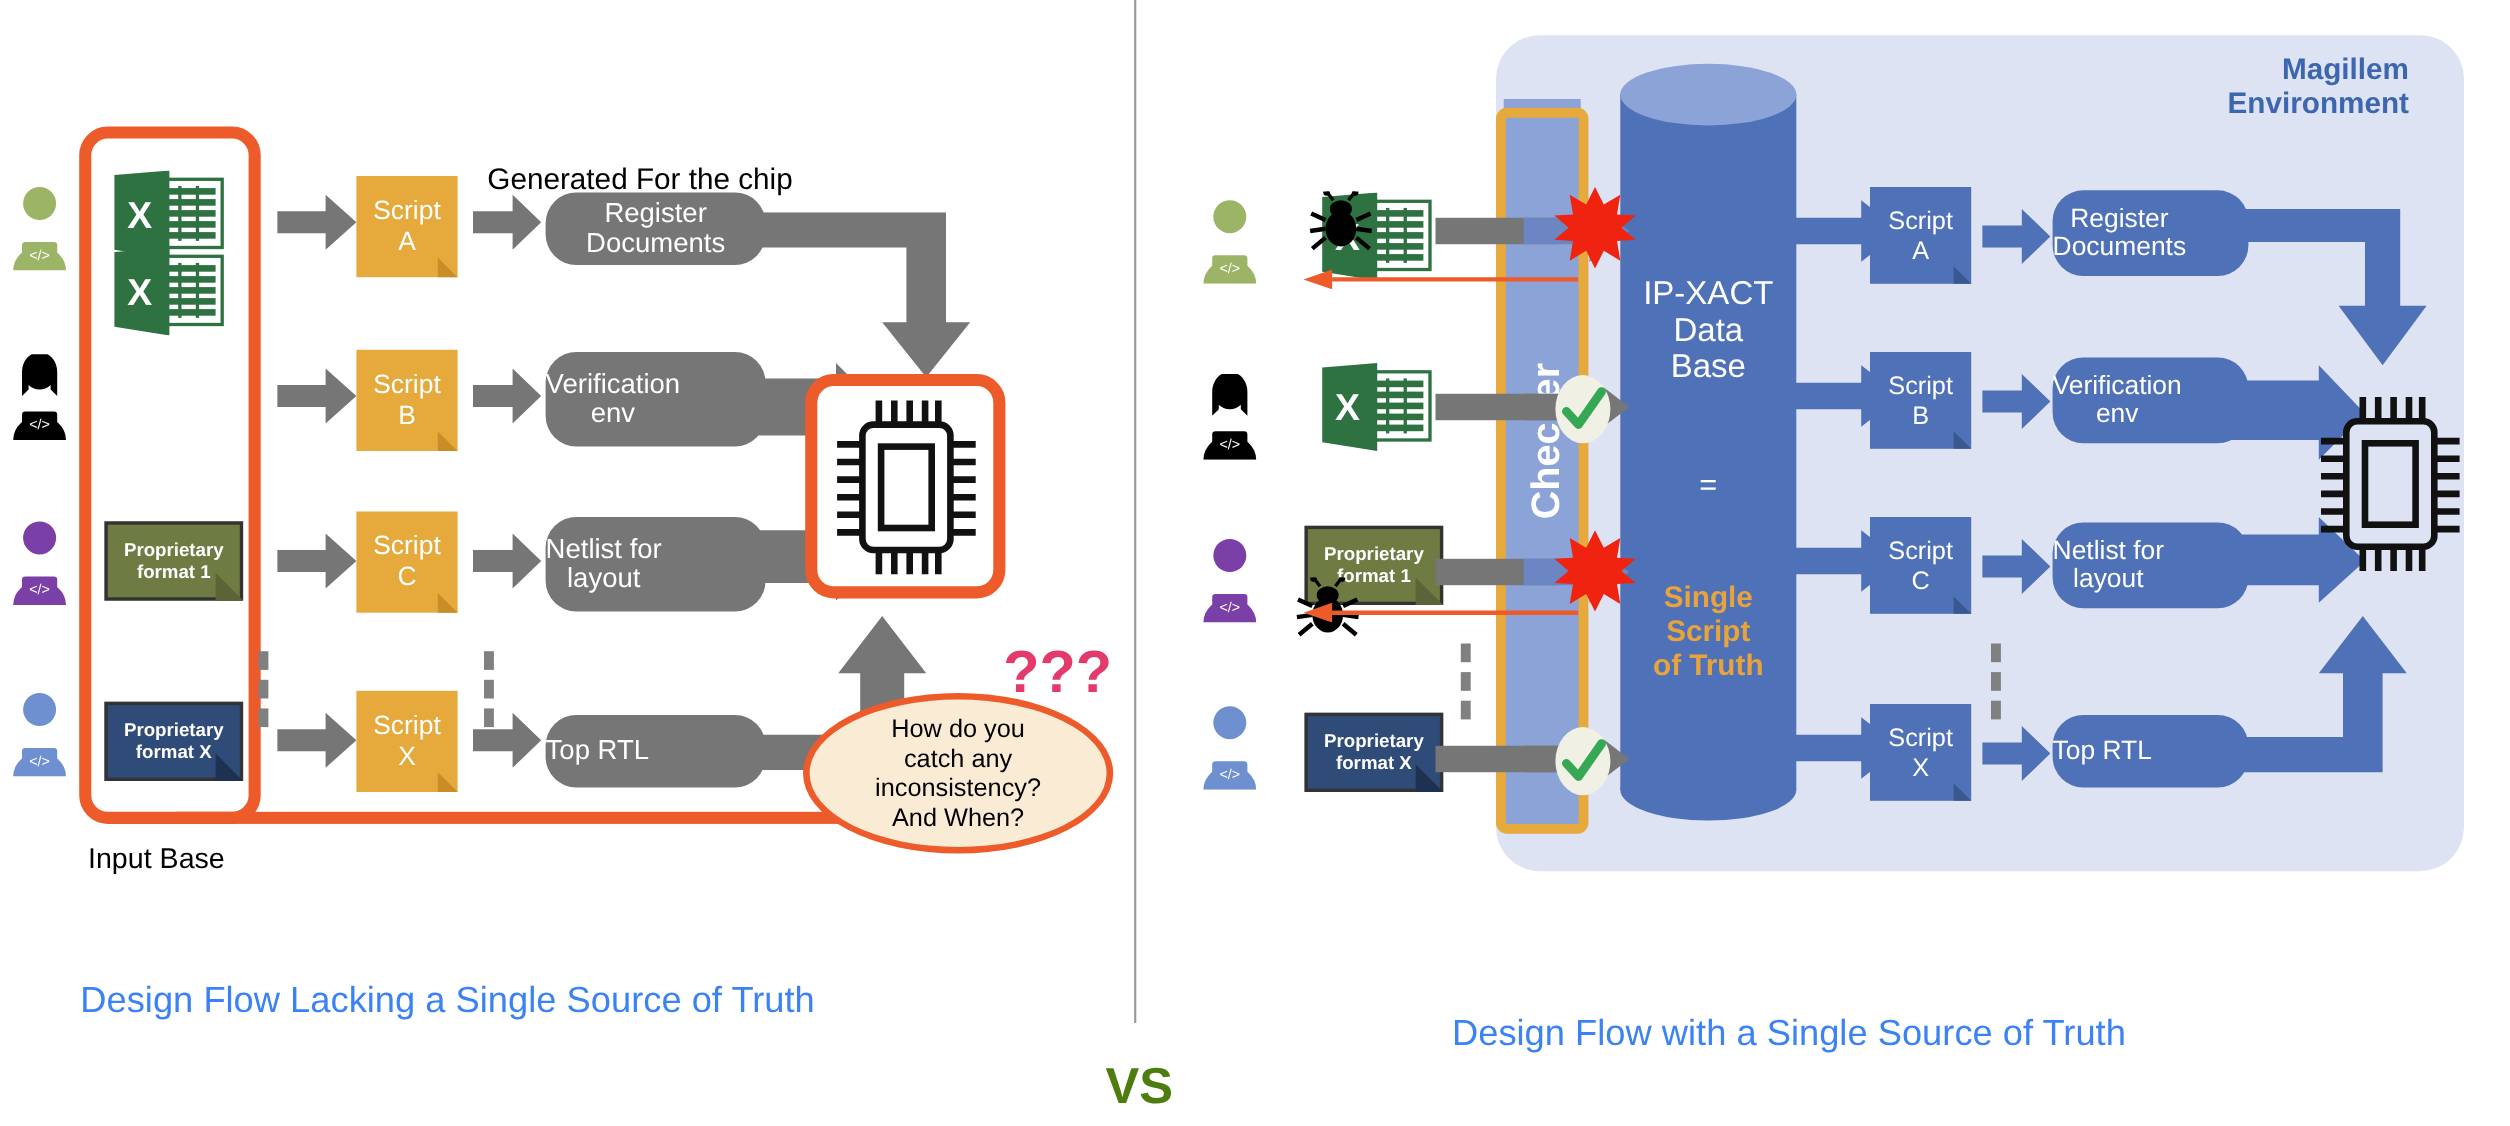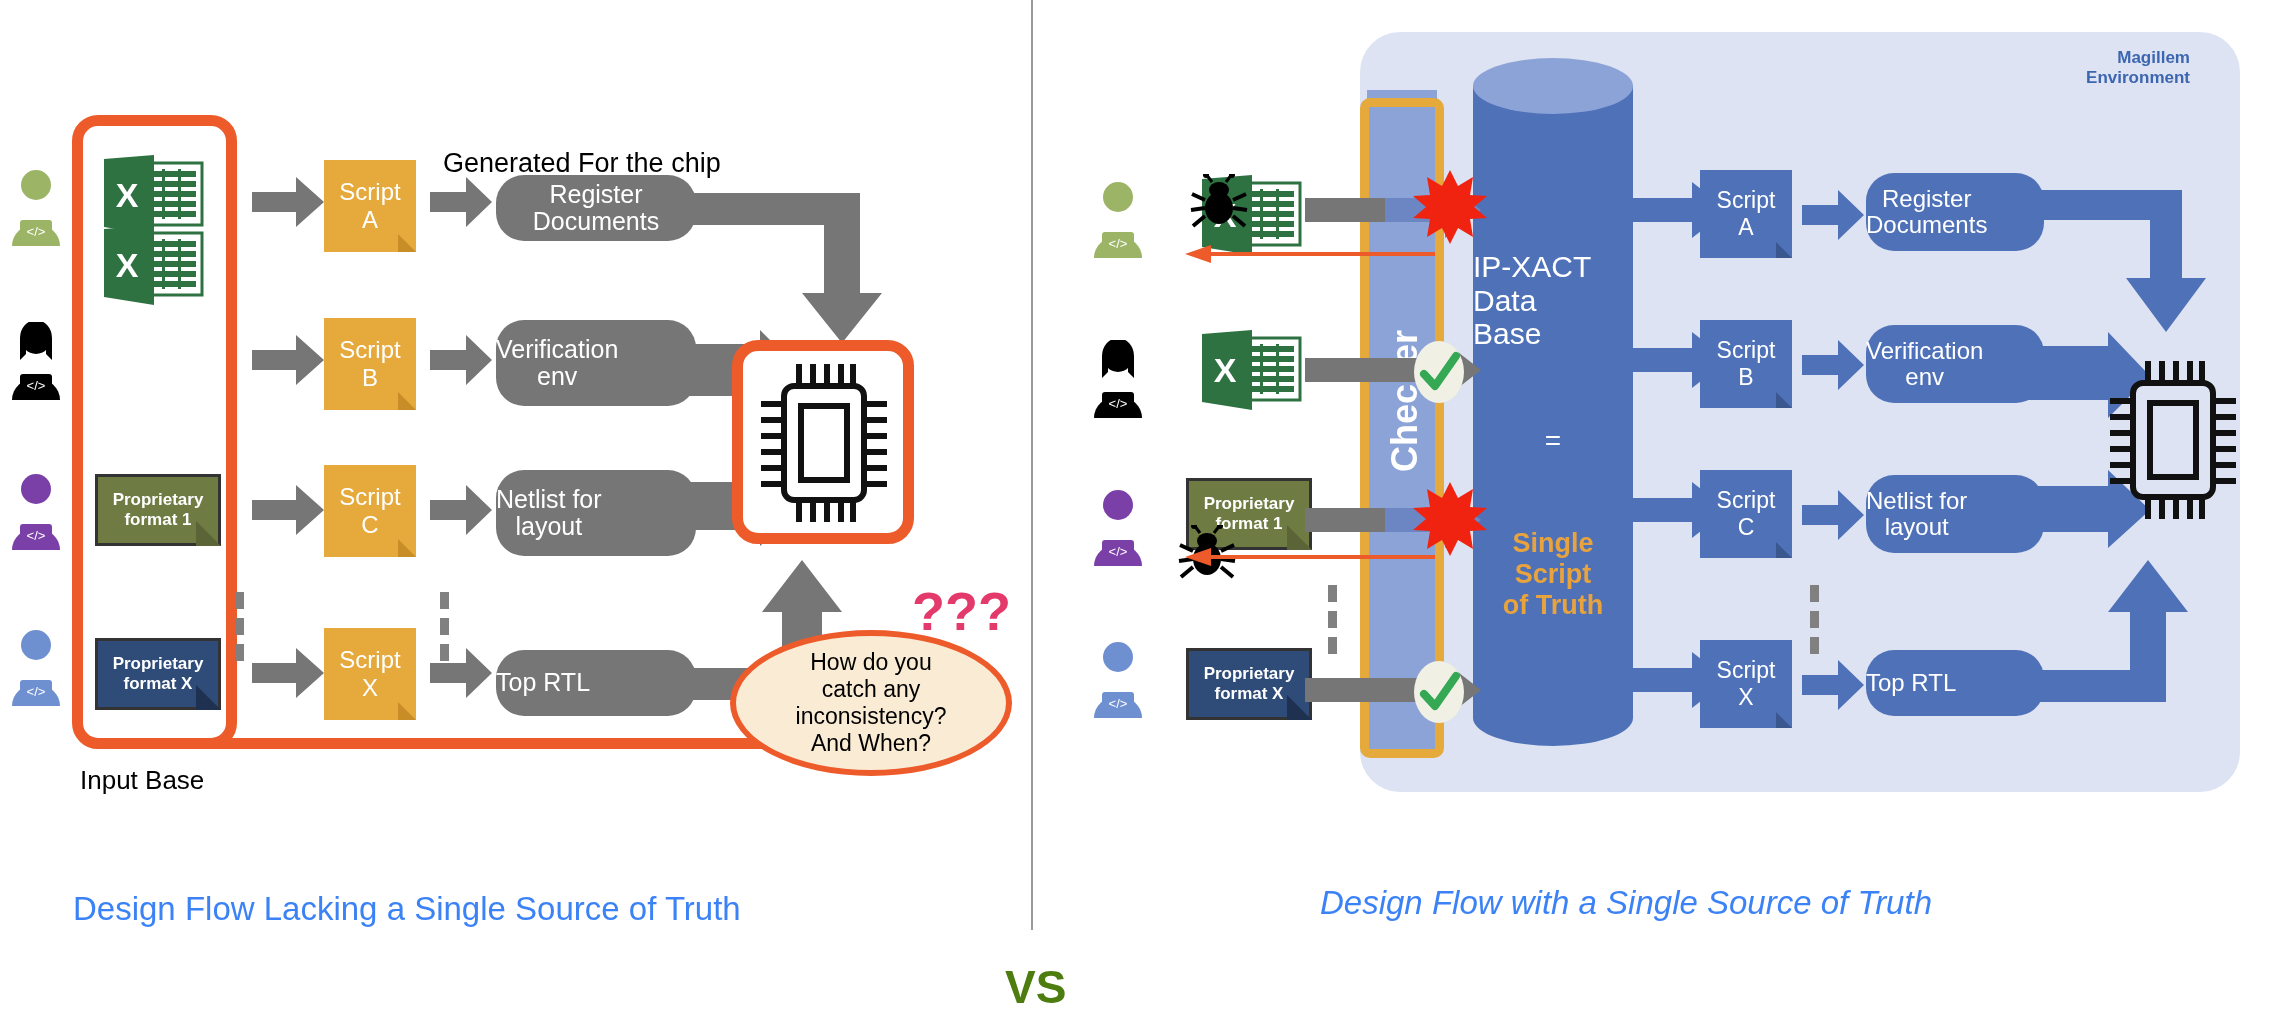--- a/index.html
+++ b/index.html
@@ -27,34 +27,34 @@
   .orange-line{position:absolute;background:#ED5B2B;}
 
   
   .bubble{position:absolute;border:6px solid #ED5B2B;background:#FAEBD4;border-radius:50%;
           display:flex;align-items:center;justify-content:center;text-align:center;
           font-size:23px;color:#000;line-height:1.18;}
   .qmarks{position:absolute;font-size:54px;font-weight:bold;color:#E33A6B;}
 
   
   .mag-panel{position:absolute;background:#DDE3F2;border-radius:40px;}
-  .mag-title{position:absolute;color:#3D66B0;font-weight:bold;font-size:17px;
+  .mag-title{position:absolute;color:#3D66B0;font-weight:bold;font-size:27px;
              line-height:1.15;text-align:right;}
 
   
   .checker-outer{position:absolute;border:9px solid #E5A93C;border-radius:10px;box-sizing:border-box;}
   .checker-inner{position:absolute;background:#8CA3D8;}
   .checker-text{position:absolute;color:#fff;font-weight:bold;font-size:36px;
                 transform:rotate(-90deg);transform-origin:center;white-space:nowrap;}
 
   
   .cyl-body{position:absolute;background:#4F71B8;}
   .cyl-top{position:absolute;background:#8CA3D8;border-radius:50%;}
   .cyl-bot{position:absolute;background:#4F71B8;border-radius:50%;}
-  .cyl-label{position:absolute;color:#fff;text-align:left;font-size:30px;line-height:1.12;}
+  .cyl-label{position:absolute;color:#fff;text-align:center;font-size:30px;line-height:1.12;}
   .cyl-eq{position:absolute;color:#fff;text-align:center;font-size:28px;}
   .cyl-sst{position:absolute;color:#E8A33D;text-align:center;font-weight:bold;
            font-size:27px;line-height:1.15;}
 
   .api-lbl{position:absolute;color:#fff;font-size:23px;}
   .dots{position:absolute;}
   .dots i{display:block;width:9px;height:17px;background:#808080;margin-bottom:9px;}
 </style>
 </head>
 <body>
@@ -546,13 +546,13 @@
     <g>
         <line x1="46" y1="142" x2="46" y2="164"></line>
         <line x1="60" y1="142" x2="60" y2="164"></line>
         <line x1="74" y1="142" x2="74" y2="164"></line>
         <line x1="88" y1="142" x2="88" y2="164"></line>
         <line x1="100" y1="142" x2="100" y2="164"></line>
       </g>
   </g>
 </svg>
 
-<div class="caption" style="left:1320px;top:884px;font-style:italic;">Design Flow with a Single Source of Truth</div>
+<div class="caption" style="left:1320px;top:920px;">Design Flow with a Single Source of Truth</div>
 
 </body></html>

